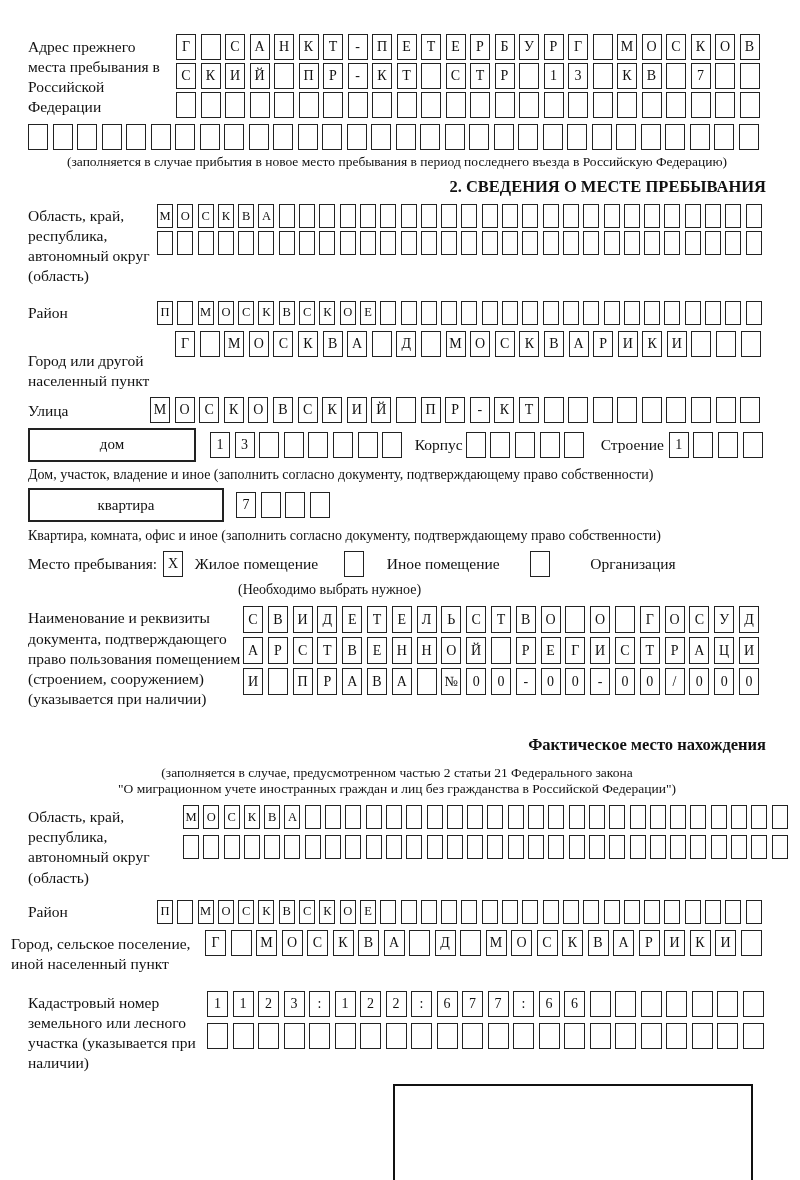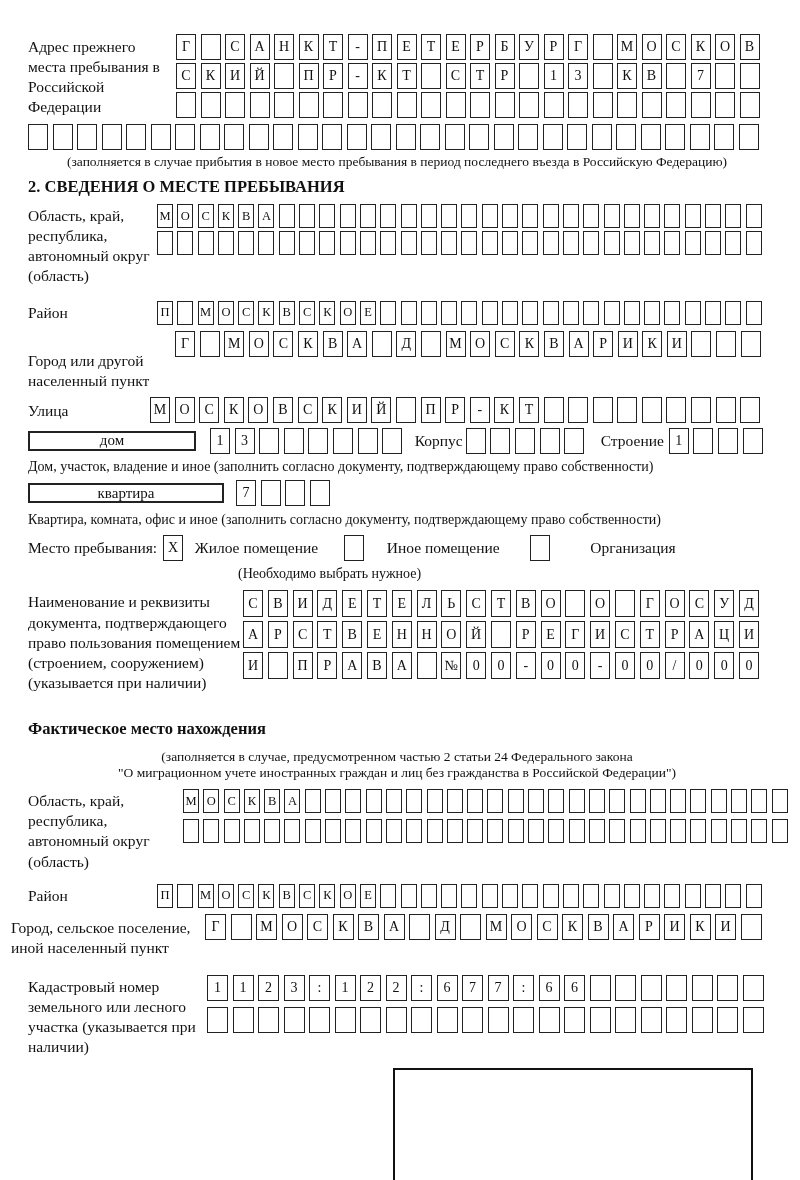--- a/index.html
+++ b/index.html
@@ -26,24 +26,24 @@
   .cells-b .cell { width:16px; height:24px; margin-right:4.3px; font-size:12.5px; }
   
   .cells-c .cell { width:20px; height:26px; margin-right:4.6px; }
   
   .cells-d .cell { width:20px; height:27px; margin-right:4.8px; }
   
   .cells-e .cell { width:21px; height:26px; margin-right:4.5px; }
   .vgap2 > .cells { margin-bottom:3px; }
 
   .note-c { text-align:center; font-size:13.5px; }
-  .sec-title { text-align:left; font-size:16.5px; font-weight:bold; }
+  .sec-title { text-align:right; font-size:16.5px; font-weight:bold; }
 
   .labelbox {
-    border:2px solid #222; height:20px; display:flex; align-items:center;
+    border:2px solid #222; height:34px; display:flex; align-items:center;
     justify-content:center; font-size:15px; flex-shrink:0; background:#fff;
   }
   .inline-lbl { font-size:15.5px; white-space:nowrap; }
 
   .stamp-box { border:2px solid #111; width:360px; height:178px; margin-left:365px; background:#fff; }
 </style>
 </head>
 <body>
 
 <div class="page">
@@ -462,21 +462,21 @@
           <span class="cell">0</span>
           <span class="cell">/</span>
           <span class="cell">0</span>
           <span class="cell">0</span>
           <span class="cell">0</span>
         </div>
     </div>
   </div>
 
   <div class="sec-title" style="margin-top:26px;">Фактическое место нахождения</div>
-  <div class="note-c" style="margin-top:10px;">(заполняется в случае, предусмотренном частью 2 статьи 24 Федерального закона</div>
+  <div class="note-c" style="margin-top:10px;">(заполняется в случае, предусмотренном частью 2 статьи 21 Федерального закона</div>
   <div class="note-c">"О миграционном учете иностранных граждан и лиц без гражданства в Российской Федерации")</div>
 
   <div class="flexrow" style="margin-top:8px;">
     <div class="lbl" style="width:155px; padding-top:2px;">Область, край, республика, автономный округ (область)</div>
     <div>
       <div class="cells cells-b">
           <span class="cell">М</span>
           <span class="cell">О</span>
           <span class="cell">С</span>
           <span class="cell">К</span>

